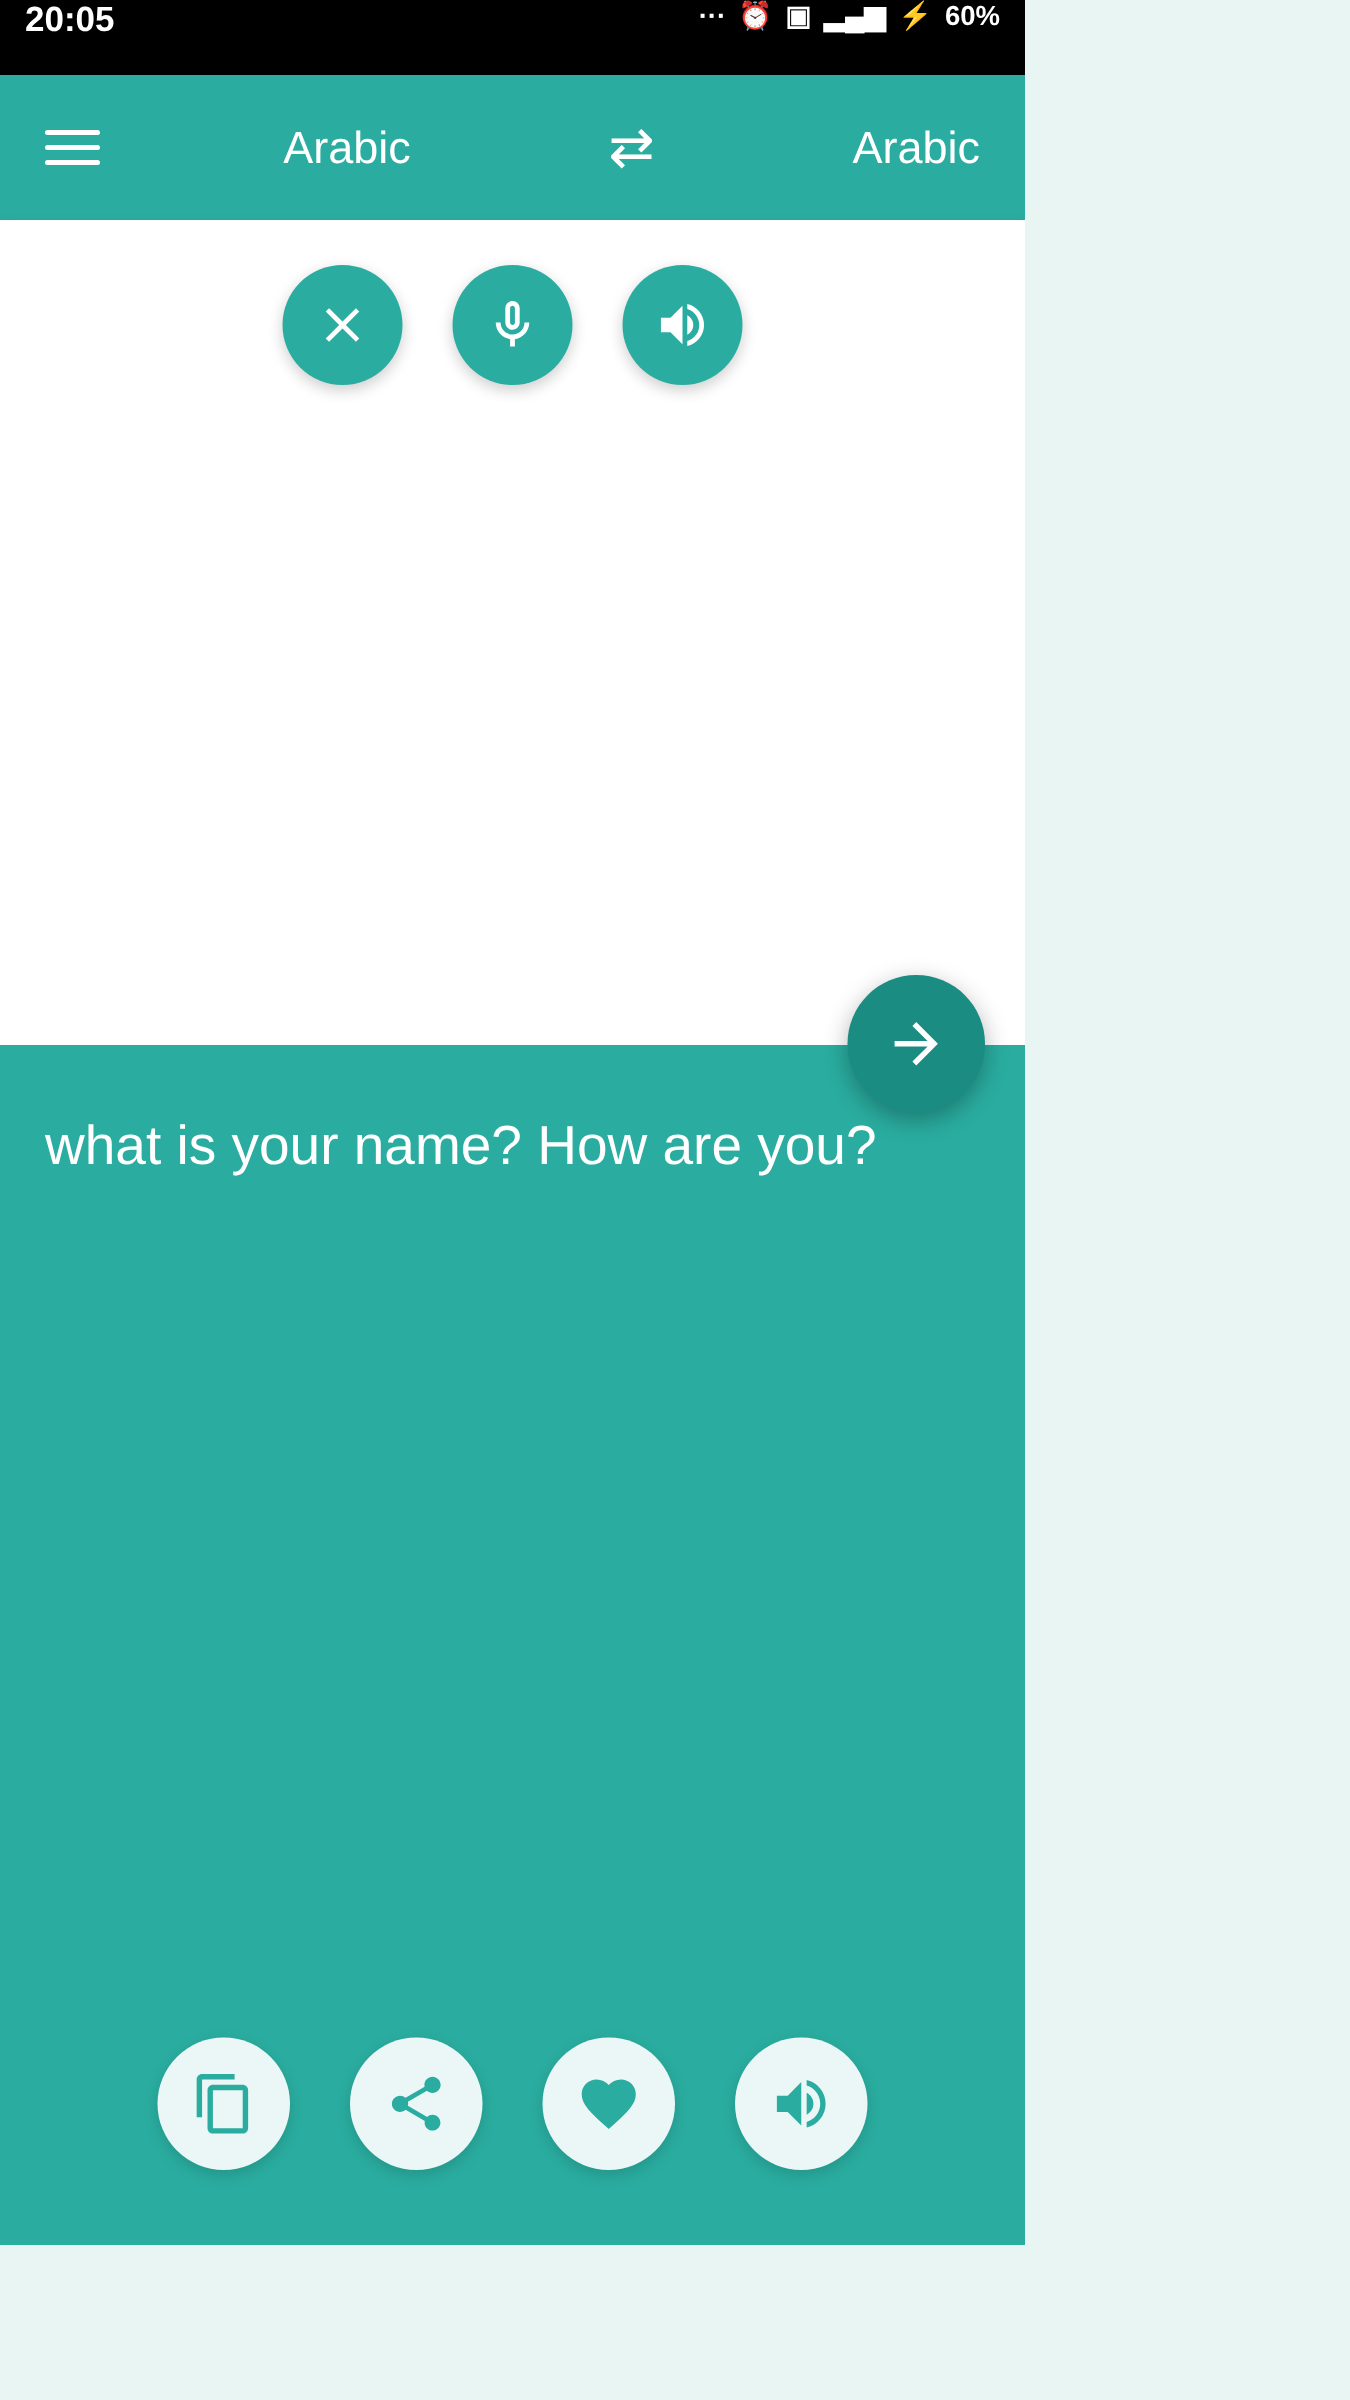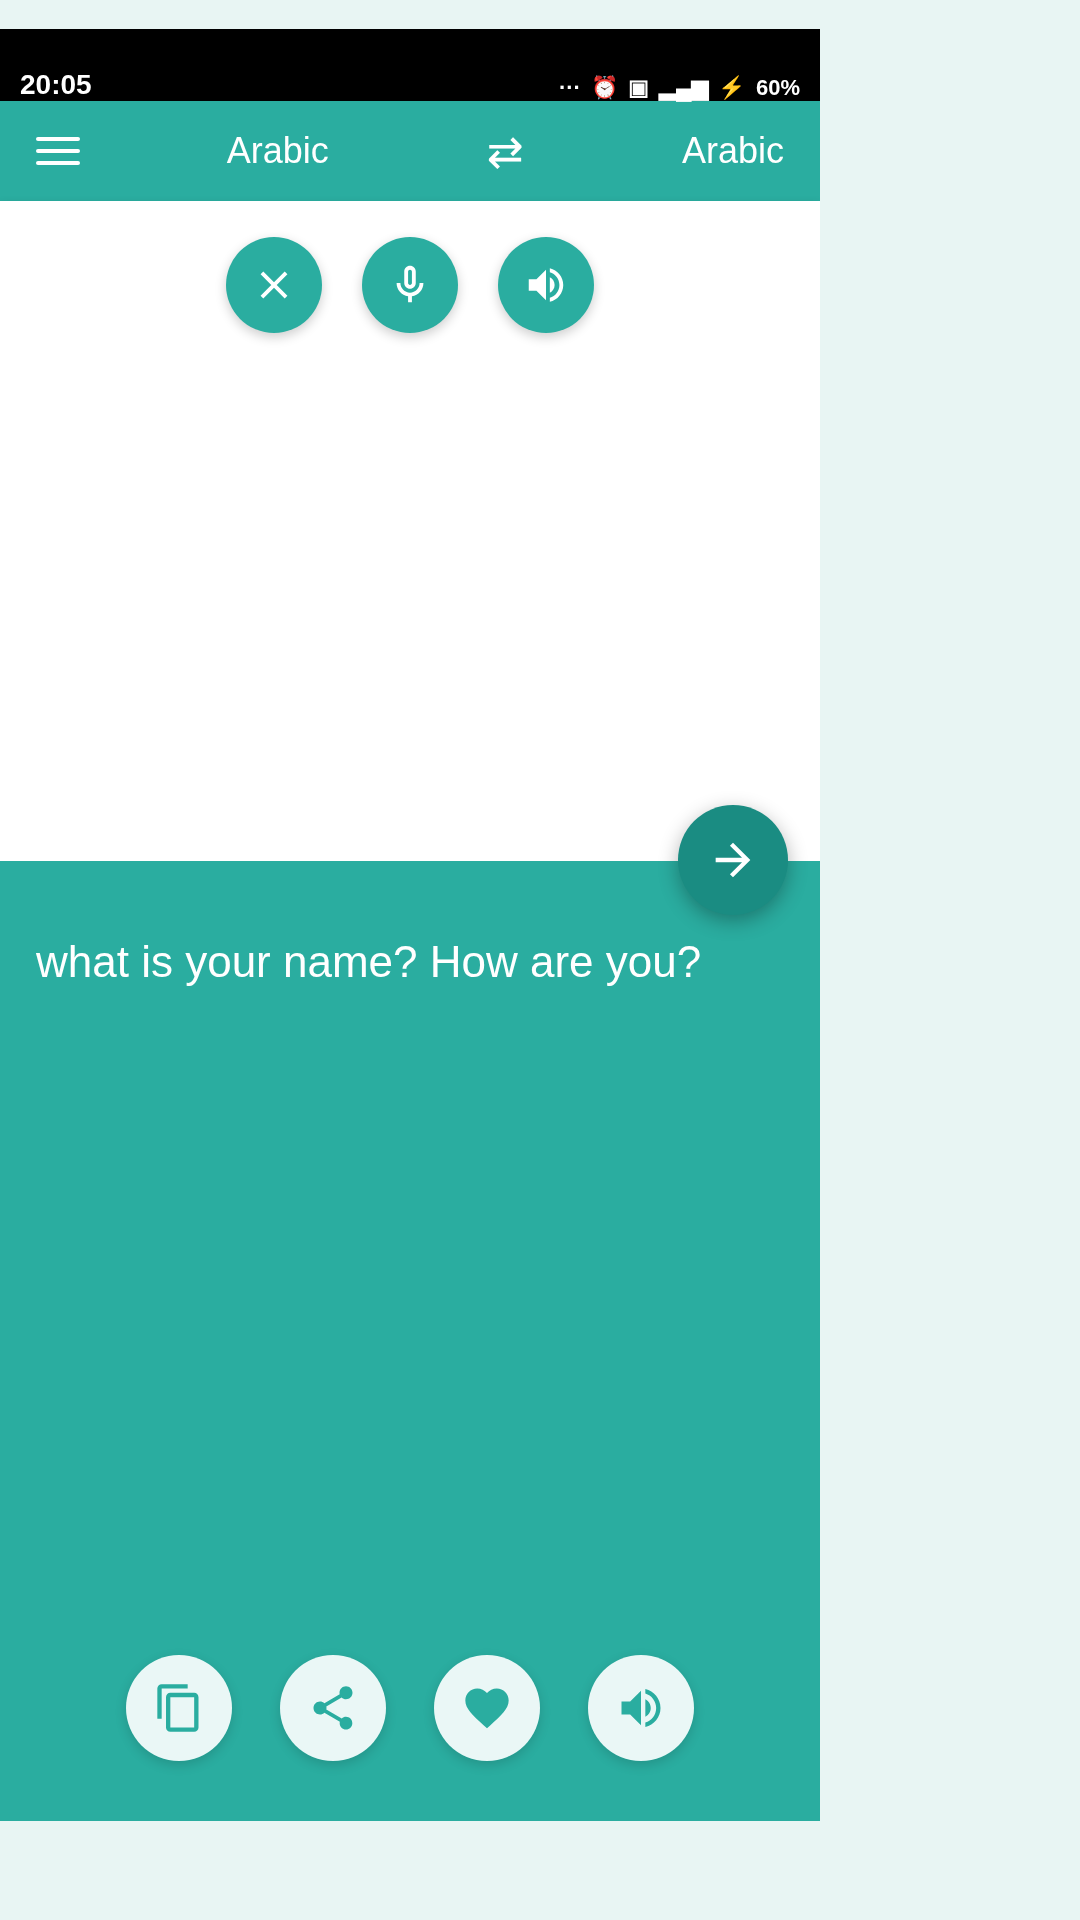--- a/index.html
+++ b/index.html
@@ -9,45 +9,44 @@
       height: 1920px;
       font-family: 'Segoe UI', Arial, sans-serif;
       background: #e8f5f3;
       overflow: hidden;
       position: relative;
     }
 
     
     .status-bar {
       width: 100%;
-      height: 72px;
+      height: 60px;
       background: #000;
       display: flex;
-      align-items: flex-end;
+      align-items: flex-start;
       justify-content: space-between;
       padding: 0 20px;
       color: #fff;
       font-size: 26px;
       font-weight: 600;
       position: relative;
       z-index: 10;
-      margin-top: 29px;
     }
     .status-left { font-size: 28px; font-weight: bold; }
     .status-right {
       display: flex;
       align-items: center;
       gap: 10px;
       font-size: 22px;
     }
 
     
     .toolbar {
       width: 100%;
-      height: 100px;
+      height: 116px;
       background: #2aada0;
       display: flex;
       align-items: center;
       justify-content: space-between;
       padding: 0 36px;
       color: #fff;
     }
     .toolbar-menu {
       display: flex;
       flex-direction: column;
@@ -144,21 +143,21 @@
     }
     .translate-fab svg {
       width: 52px;
       height: 52px;
       fill: #fff;
     }
 
     
     .output-panel {
       background: #2aada0;
-      padding: 68px 36px 36px 36px;
+      padding: 48px 36px 36px 36px;
       min-height: 960px;
       position: relative;
       display: flex;
       flex-direction: column;
       justify-content: space-between;
     }
     .output-text {
       font-size: 44px;
       color: #fff;
       line-height: 1.5;

